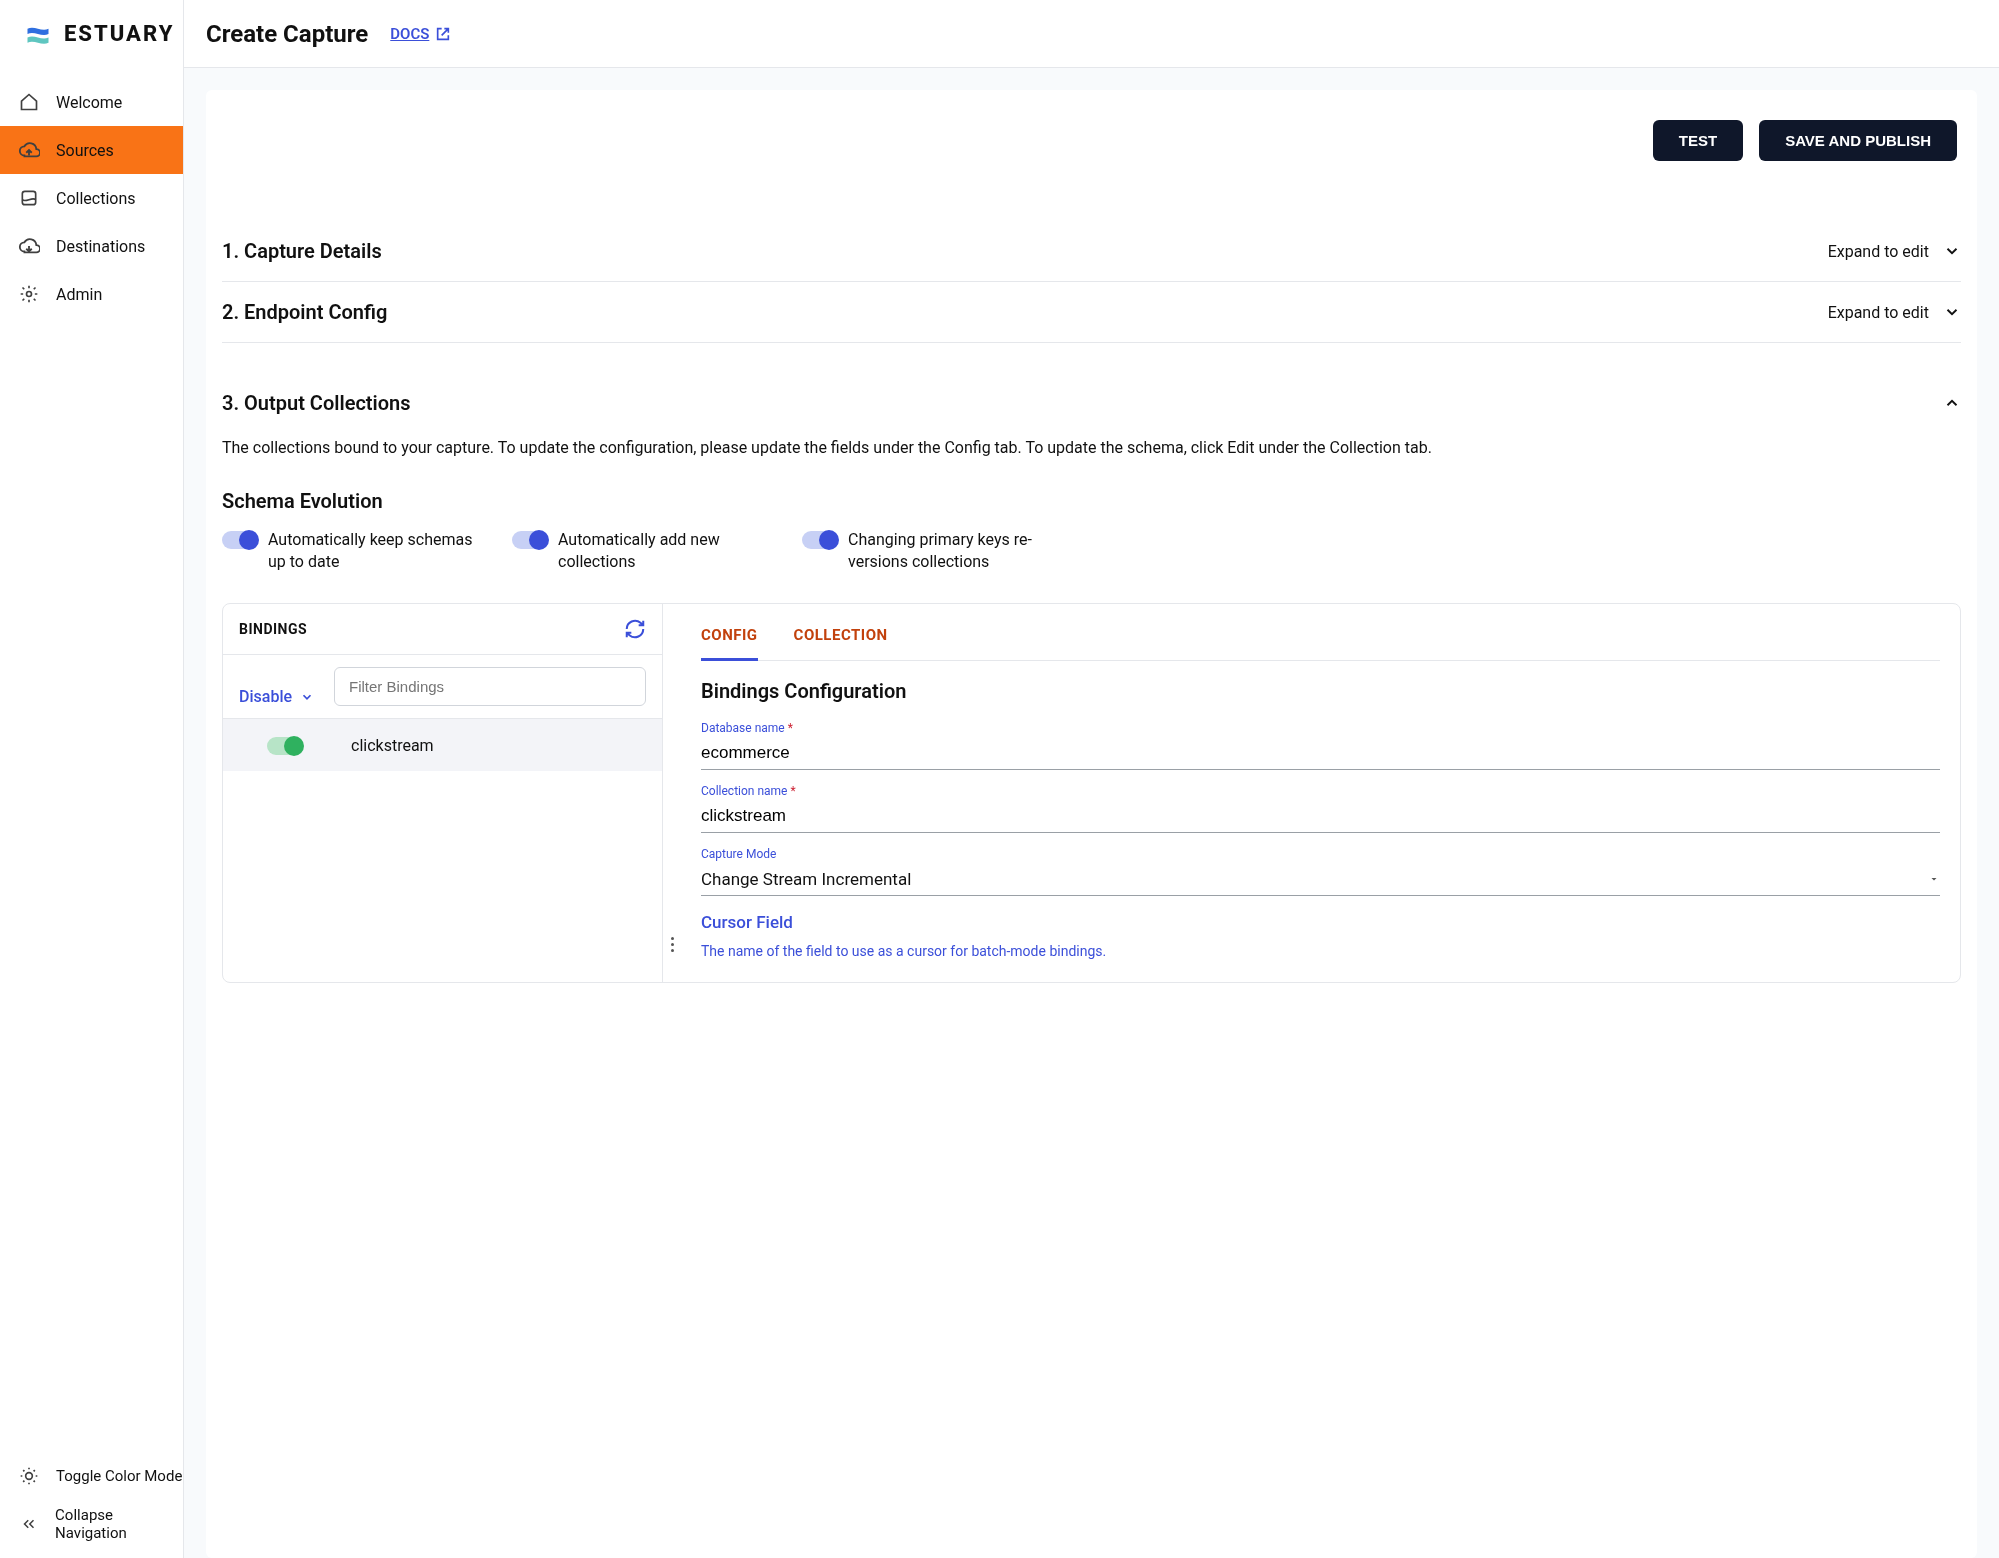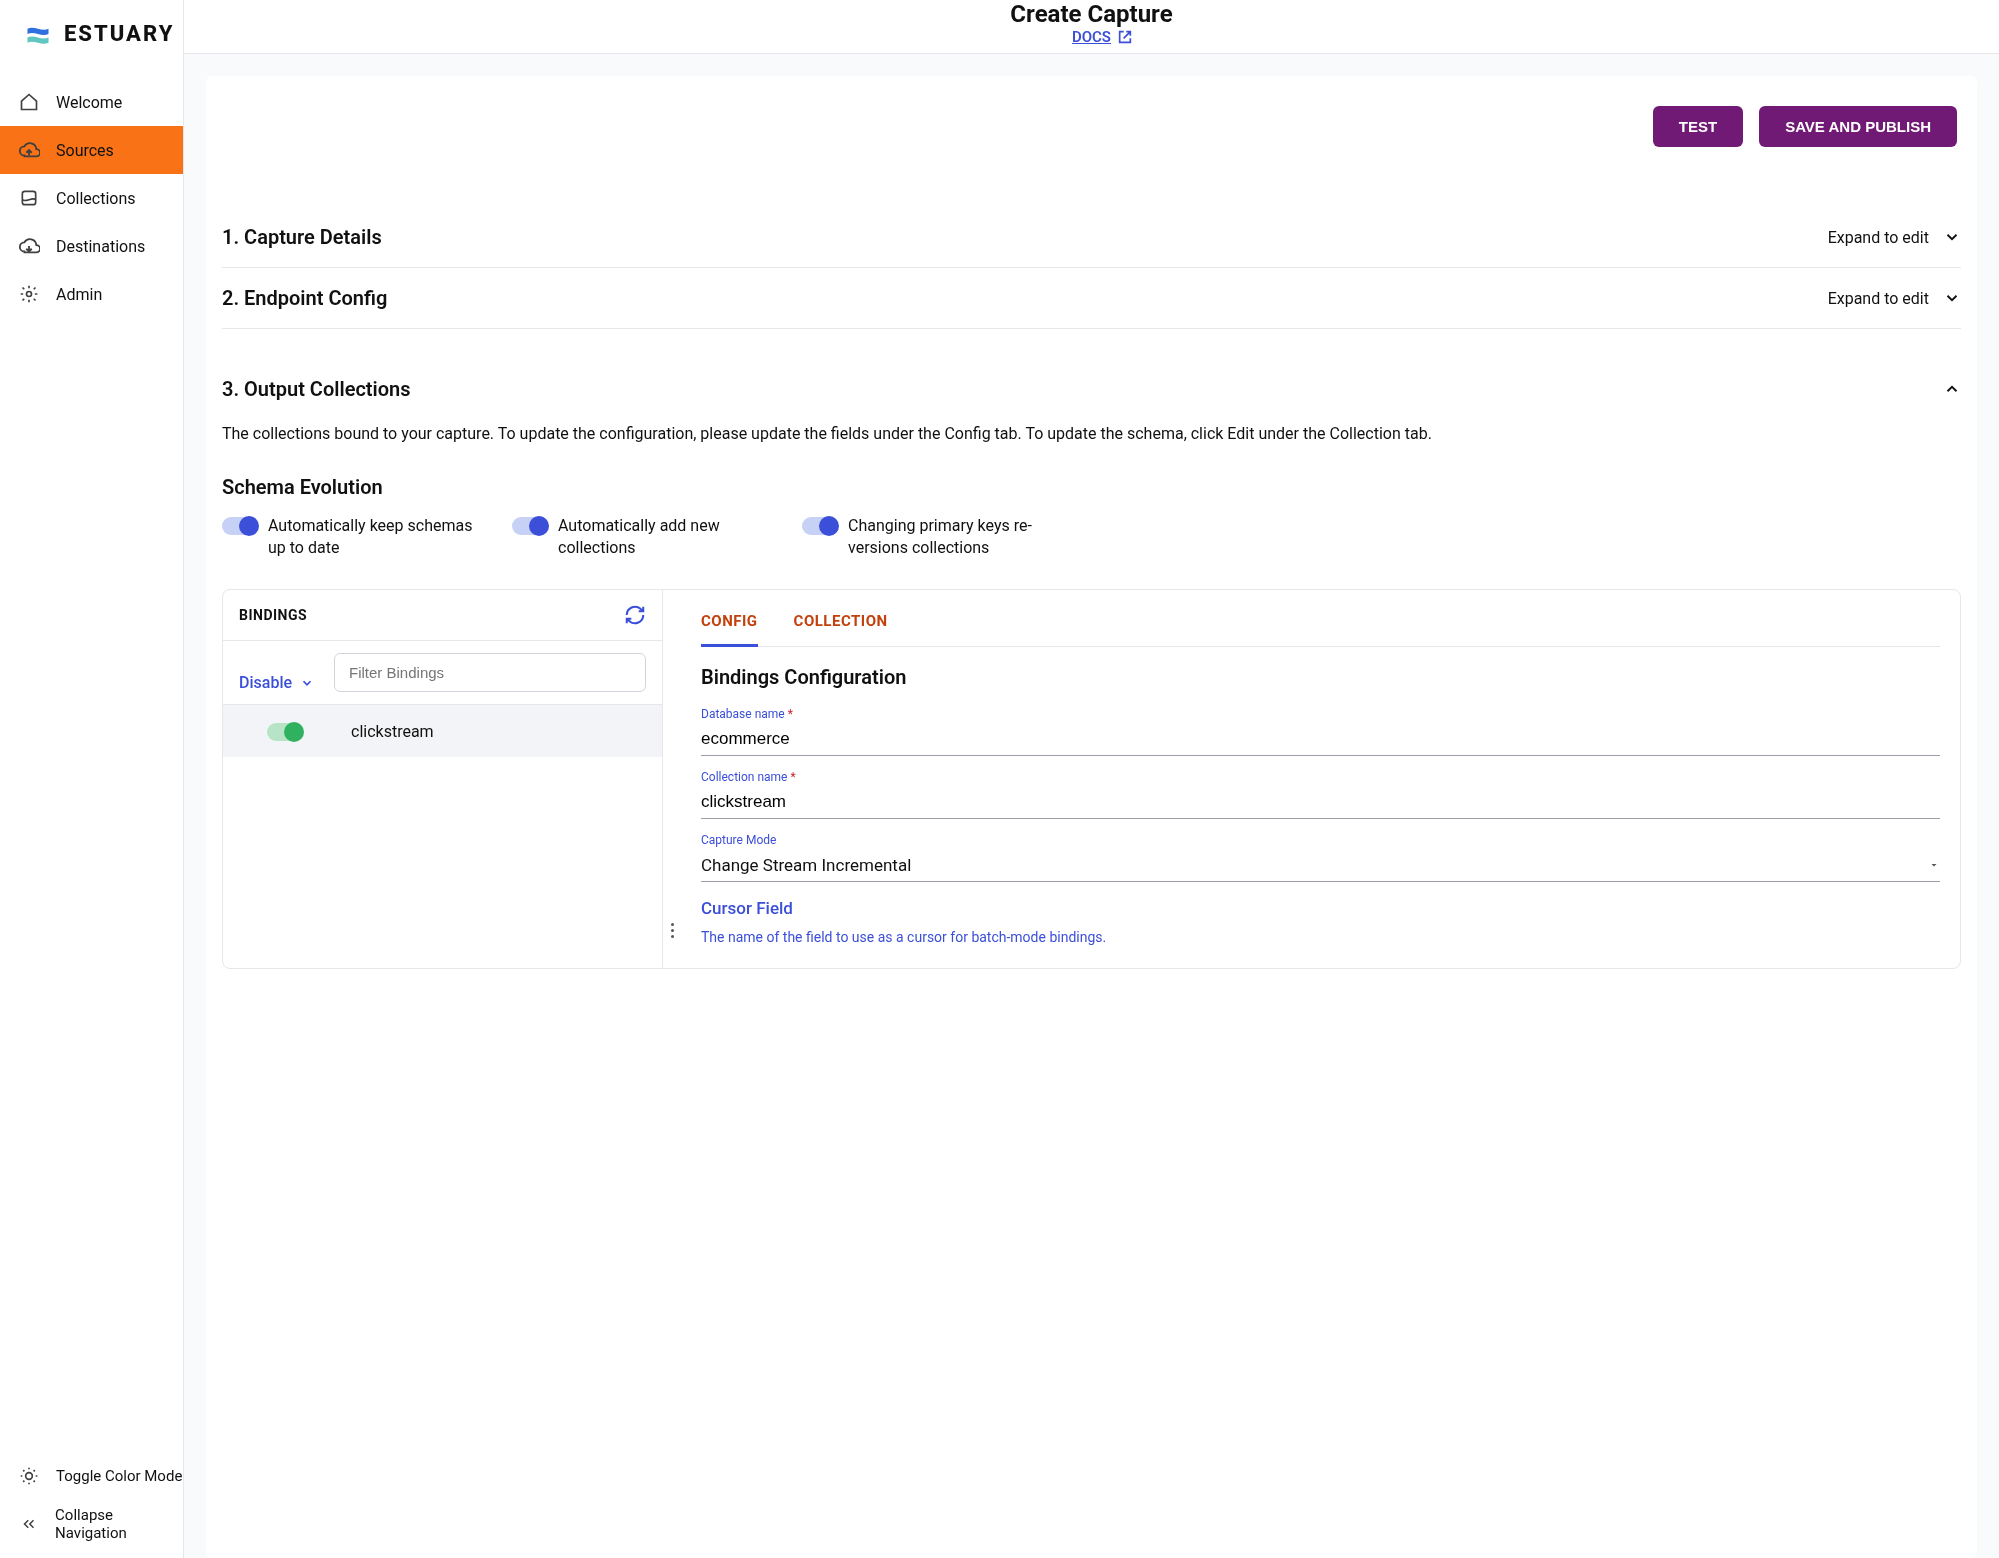--- a/index.html
+++ b/index.html
@@ -11,28 +11,28 @@
   .logo-mark { width:28px; height:28px; margin-right:12px; }
   .logo-text { font-weight:800; letter-spacing:2px; font-size:22px; color:#111; }
   .nav { padding-top:10px; flex:1; }
   .nav-item { display:flex; align-items:center; height:48px; padding-left:18px; font-size:16px; color:#111; cursor:pointer; }
   .nav-item .icon { width:22px; height:22px; margin-right:16px; display:flex; align-items:center; justify-content:center; color:#404040; }
   .nav-item.active { background:#f97316; }
   .sidebar-bottom { padding-bottom:10px; }
   .sidebar-bottom .nav-item { font-size:15px; }
   
   .main { flex:1; display:flex; flex-direction:column; min-width:0; }
-  .topbar { height:54px; border-bottom:1px solid #e5e7eb; display:flex; align-items:center; padding-left:22px;flex-direction:column; }
+  .topbar { height:68px; border-bottom:1px solid #e5e7eb; display:flex; align-items:center; padding-left:22px; }
   .page-title { font-size:24px; font-weight:700; margin-right:22px; }
   .docs-link { color:#3b4fd9; font-size:15px; text-decoration:underline; font-weight:600; display:flex; align-items:center; gap:6px; }
   .content-area { flex:1; background:#f8fafc; padding:22px 22px 0 22px; overflow:auto; }
   .card { background:#fff; border-radius:6px; padding:30px 16px 0 16px; min-height:100%; }
   .action-row { display:flex; justify-content:flex-end; gap:16px; margin-bottom:60px; padding-right:4px; }
   .btn { border:none; border-radius:6px; padding:12px 26px; font-size:15px; font-weight:700; cursor:pointer; }
-  .btn-primary { background:#701a75; color:#fff; }
+  .btn-primary { background:#0f172a; color:#fff; }
   
   .section { border-bottom:1px solid #e5e7eb; padding:18px 0; display:flex; align-items:center; justify-content:space-between; }
   .section-title { font-size:20px; font-weight:600; }
   .expand-link { font-size:16px; color:#111; display:flex; align-items:center; gap:14px; cursor:pointer; }
   .section.open { border-bottom:none; padding-bottom:10px; }
   .section-body { padding: 10px 0 20px 0; }
   .description { font-size:16px; line-height:1.6; color:#111; margin-bottom:28px; }
   .subheading { font-size:20px; font-weight:600; margin-bottom:16px; }
   .toggle-row { display:flex; gap:30px; flex-wrap:wrap; margin-bottom:30px; }
   .toggle-item { display:flex; align-items:flex-start; gap:12px; width:260px; }

